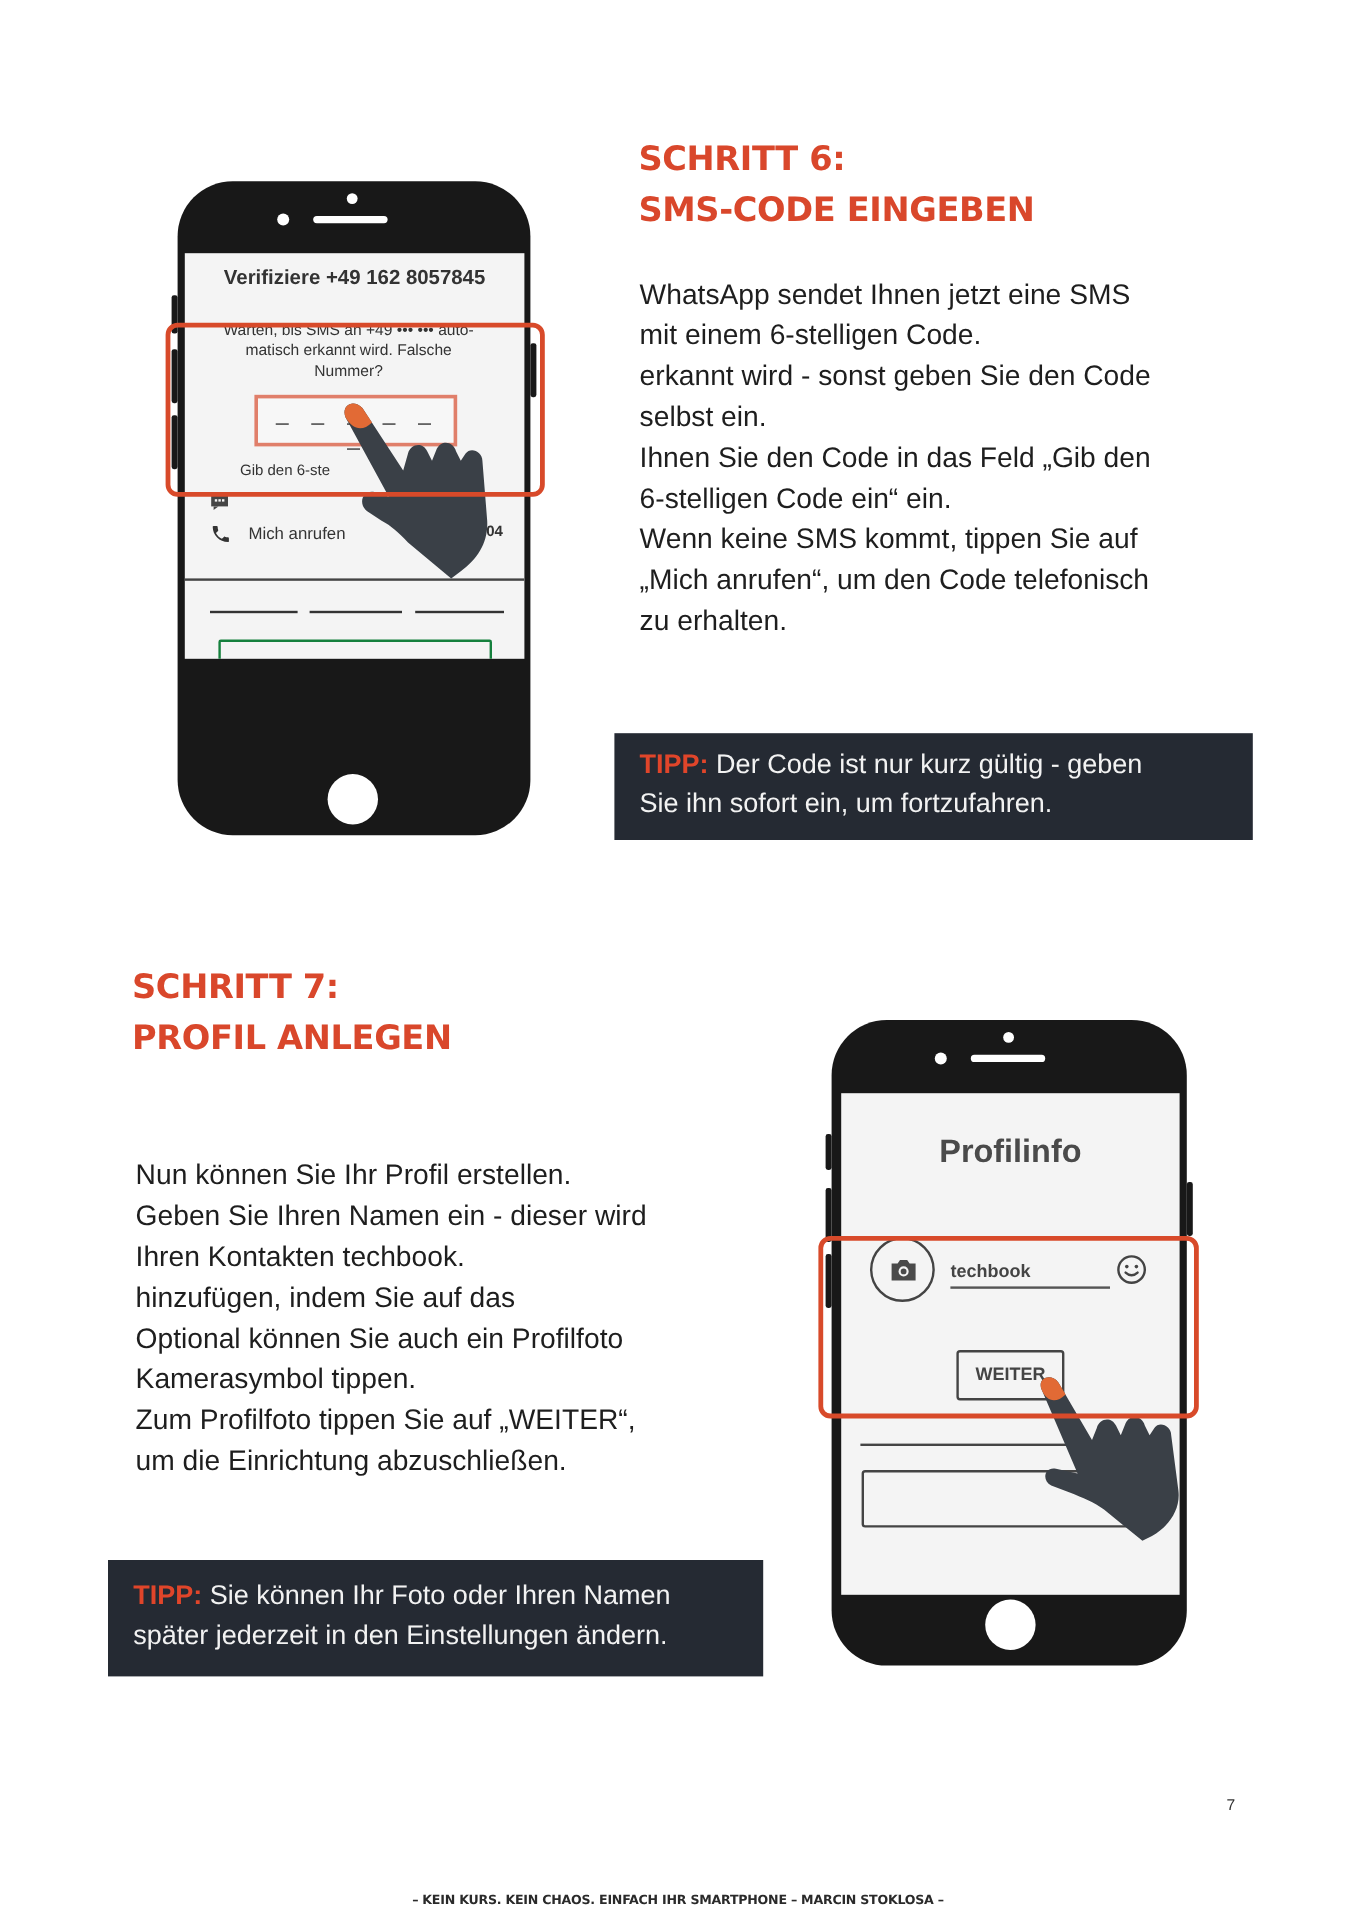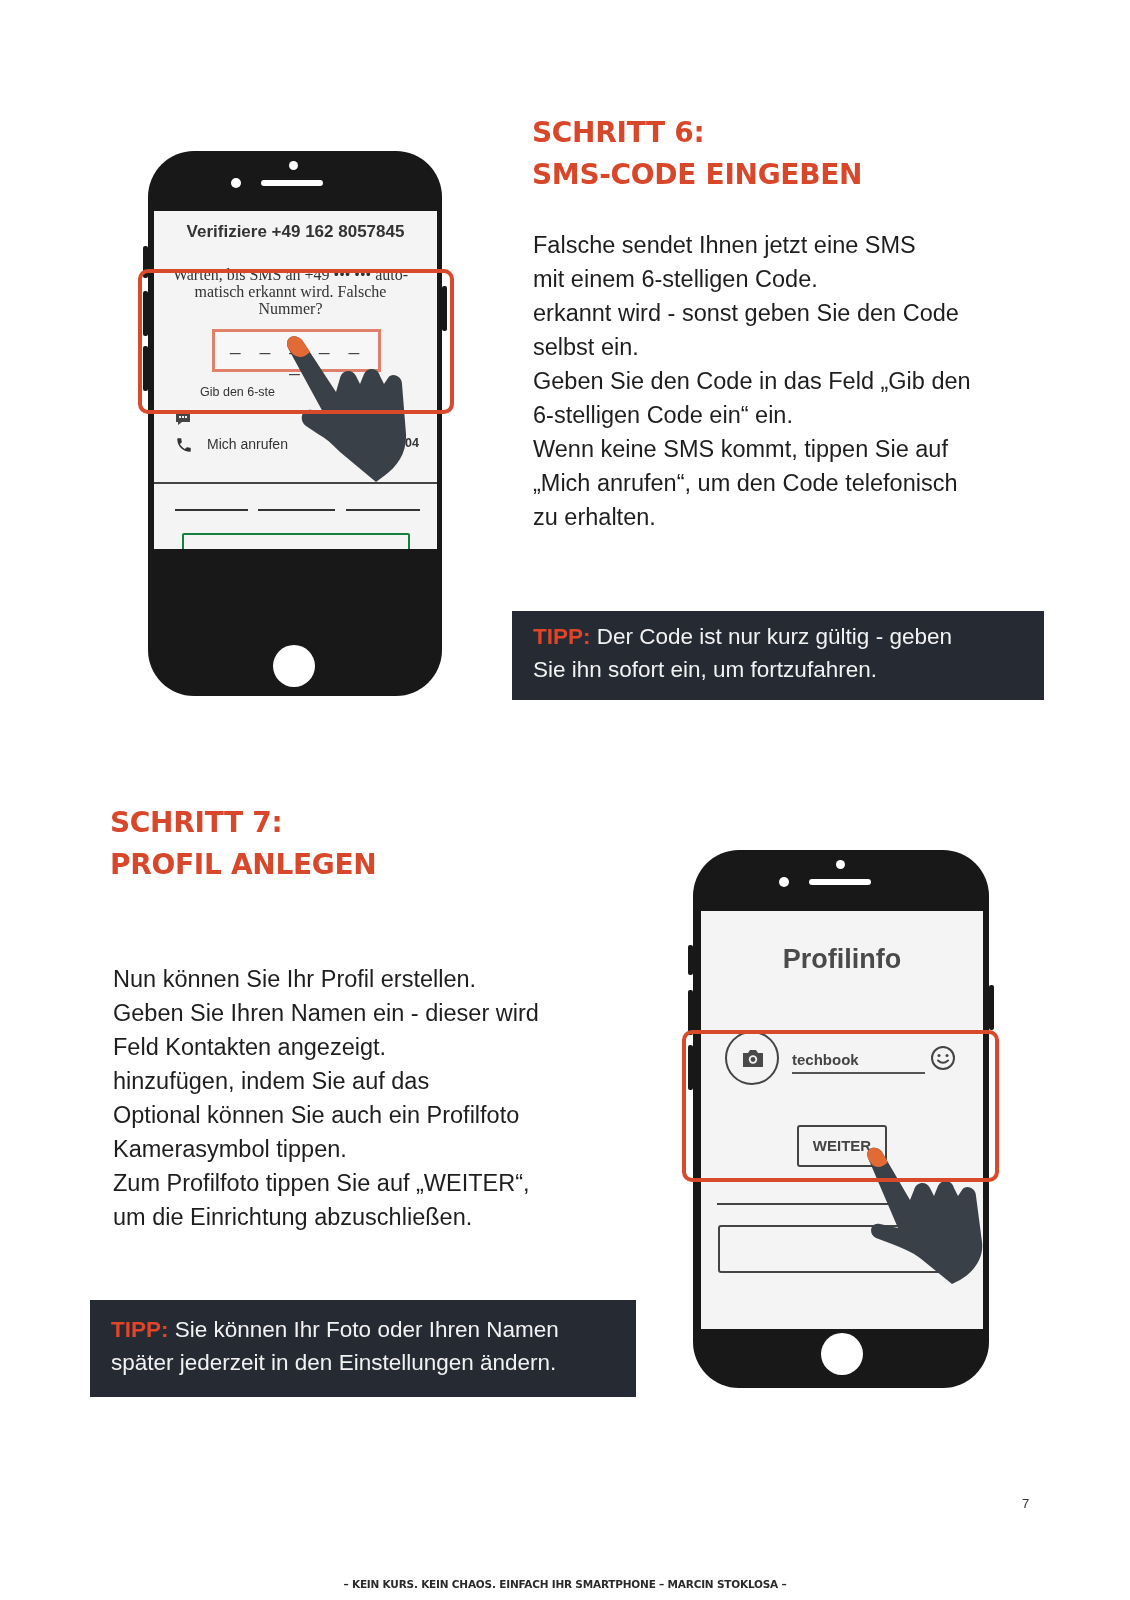--- a/index.html
+++ b/index.html
@@ -30,22 +30,22 @@
   .phone .sensor-dot { position: absolute; width: 10px; height: 10px; border-radius: 50%; background: #fff; }
   .phone .speaker { position: absolute; height: 6px; border-radius: 3px; background: #fff; }
   .phone .screen { position: absolute; background: #f4f4f4; overflow: hidden; }
   .phone .home-btn { position: absolute; width: 42px; height: 42px; border-radius: 50%; background: #ffffff; }
 
   .highlight-box { position: absolute; border: 4px solid #d84a2a; border-radius: 10px; box-sizing: border-box; }
 
   
   .s1-title { position: absolute; left: 0; right: 0; text-align: center; font-family: "Liberation Sans", sans-serif;
               font-size: 17px; color: #333; font-weight: bold; }
-  .s1-desc { position: absolute; left: 0; right: 10px; text-align: center; font-family: Liberation Serif, serif;
-             font-size: 16px; line-height: 17px; color: #333; }
+  .s1-desc { position: absolute; left: 0; right: 10px; text-align: center; font-family: Liberation Sans, sans-serif;
+             font-size: 13px; line-height: 17px; color: #333; }
   .code-box { position: absolute; border: 3px solid #e07f6a; box-sizing: border-box; background: #f7f7f7; }
   .code-dashes { position: absolute; left: 0; right: 0; top: 10px; text-align: center; font-size: 18px;
                  letter-spacing: 4px; color: #444; font-family: "DejaVu Sans Mono", monospace; }
   .s1-hint { position: absolute; font-family: "Liberation Sans", sans-serif; font-size: 12.5px; color: #333; }
   .s1-row-text { position: absolute; font-family: "Liberation Sans", sans-serif; font-size: 14px; color: #333; }
   .s1-divider { position: absolute; height: 2px; background: #444; }
   .s1-short { position: absolute; height: 2px; background: #333; }
   .s1-button { position: absolute; border: 2px solid #15803d; border-radius: 2px; box-sizing: border-box;
                text-align: center; font-family: "DejaVu Sans", sans-serif; font-size: 16px; color: #444; }
 
@@ -69,25 +69,25 @@
 </style>
 </head>
 <body>
 
 <div class="step-heading" style="left:532px; top:112px;">
   <div>SCHRITT 6:</div>
   <div>SMS-CODE EINGEBEN</div>
 </div>
 
 <div class="body-text" style="left:533px; top:228px;">
-  <div>Falsche sendet Ihnen jetzt eine SMS</div>
+  <div>WhatsApp sendet Ihnen jetzt eine SMS</div>
   <div>mit einem 6-stelligen Code.</div>
   <div>erkannt wird - sonst geben Sie den Code</div>
   <div>selbst ein.</div>
-  <div>Geben Sie den Code in das Feld „Gib den</div>
+  <div>Ihnen Sie den Code in das Feld „Gib den</div>
   <div>6-stelligen Code ein“ ein.</div>
   <div>Wenn keine SMS kommt, tippen Sie auf</div>
   <div>„Mich anrufen“, um den Code telefonisch</div>
   <div>zu erhalten.</div>
 </div>
 
 <div class="tip-box" style="left:512px; top:611px; width:532px; height:89px;">
   <div><span class="tip-label">TIPP:</span><span> Der Code ist nur kurz gültig - geben</span></div>
   <div>Sie ihn sofort ein, um fortzufahren.</div>
 </div>
@@ -150,21 +150,21 @@
 <div class="highlight-box" style="left:138px; top:269px; width:316px; height:145px;"></div>
 
 <div class="step-heading" style="left:110px; top:802px;">
   <div>SCHRITT 7:</div>
   <div>PROFIL ANLEGEN</div>
 </div>
 
 <div class="body-text" style="left:113px; top:962px;">
   <div>Nun können Sie Ihr Profil erstellen.</div>
   <div>Geben Sie Ihren Namen ein - dieser wird</div>
-  <div>Feld Kontakten angezeigt.</div>
+  <div>Ihren Kontakten techbook.</div>
   <div>hinzufügen, indem Sie auf das</div>
   <div>Optional können Sie auch ein Profilfoto</div>
   <div>Kamerasymbol tippen.</div>
   <div>Zum Profilfoto tippen Sie auf „WEITER“,</div>
   <div>um die Einrichtung abzuschließen.</div>
 </div>
 
 <div class="tip-box" style="left:90px; top:1300px; width:546px; height:97px; padding-top:14px;">
   <div><span class="tip-label">TIPP:</span><span> Sie können Ihr Foto oder Ihren Namen</span></div>
   <div>später jederzeit in den Einstellungen ändern.</div>

